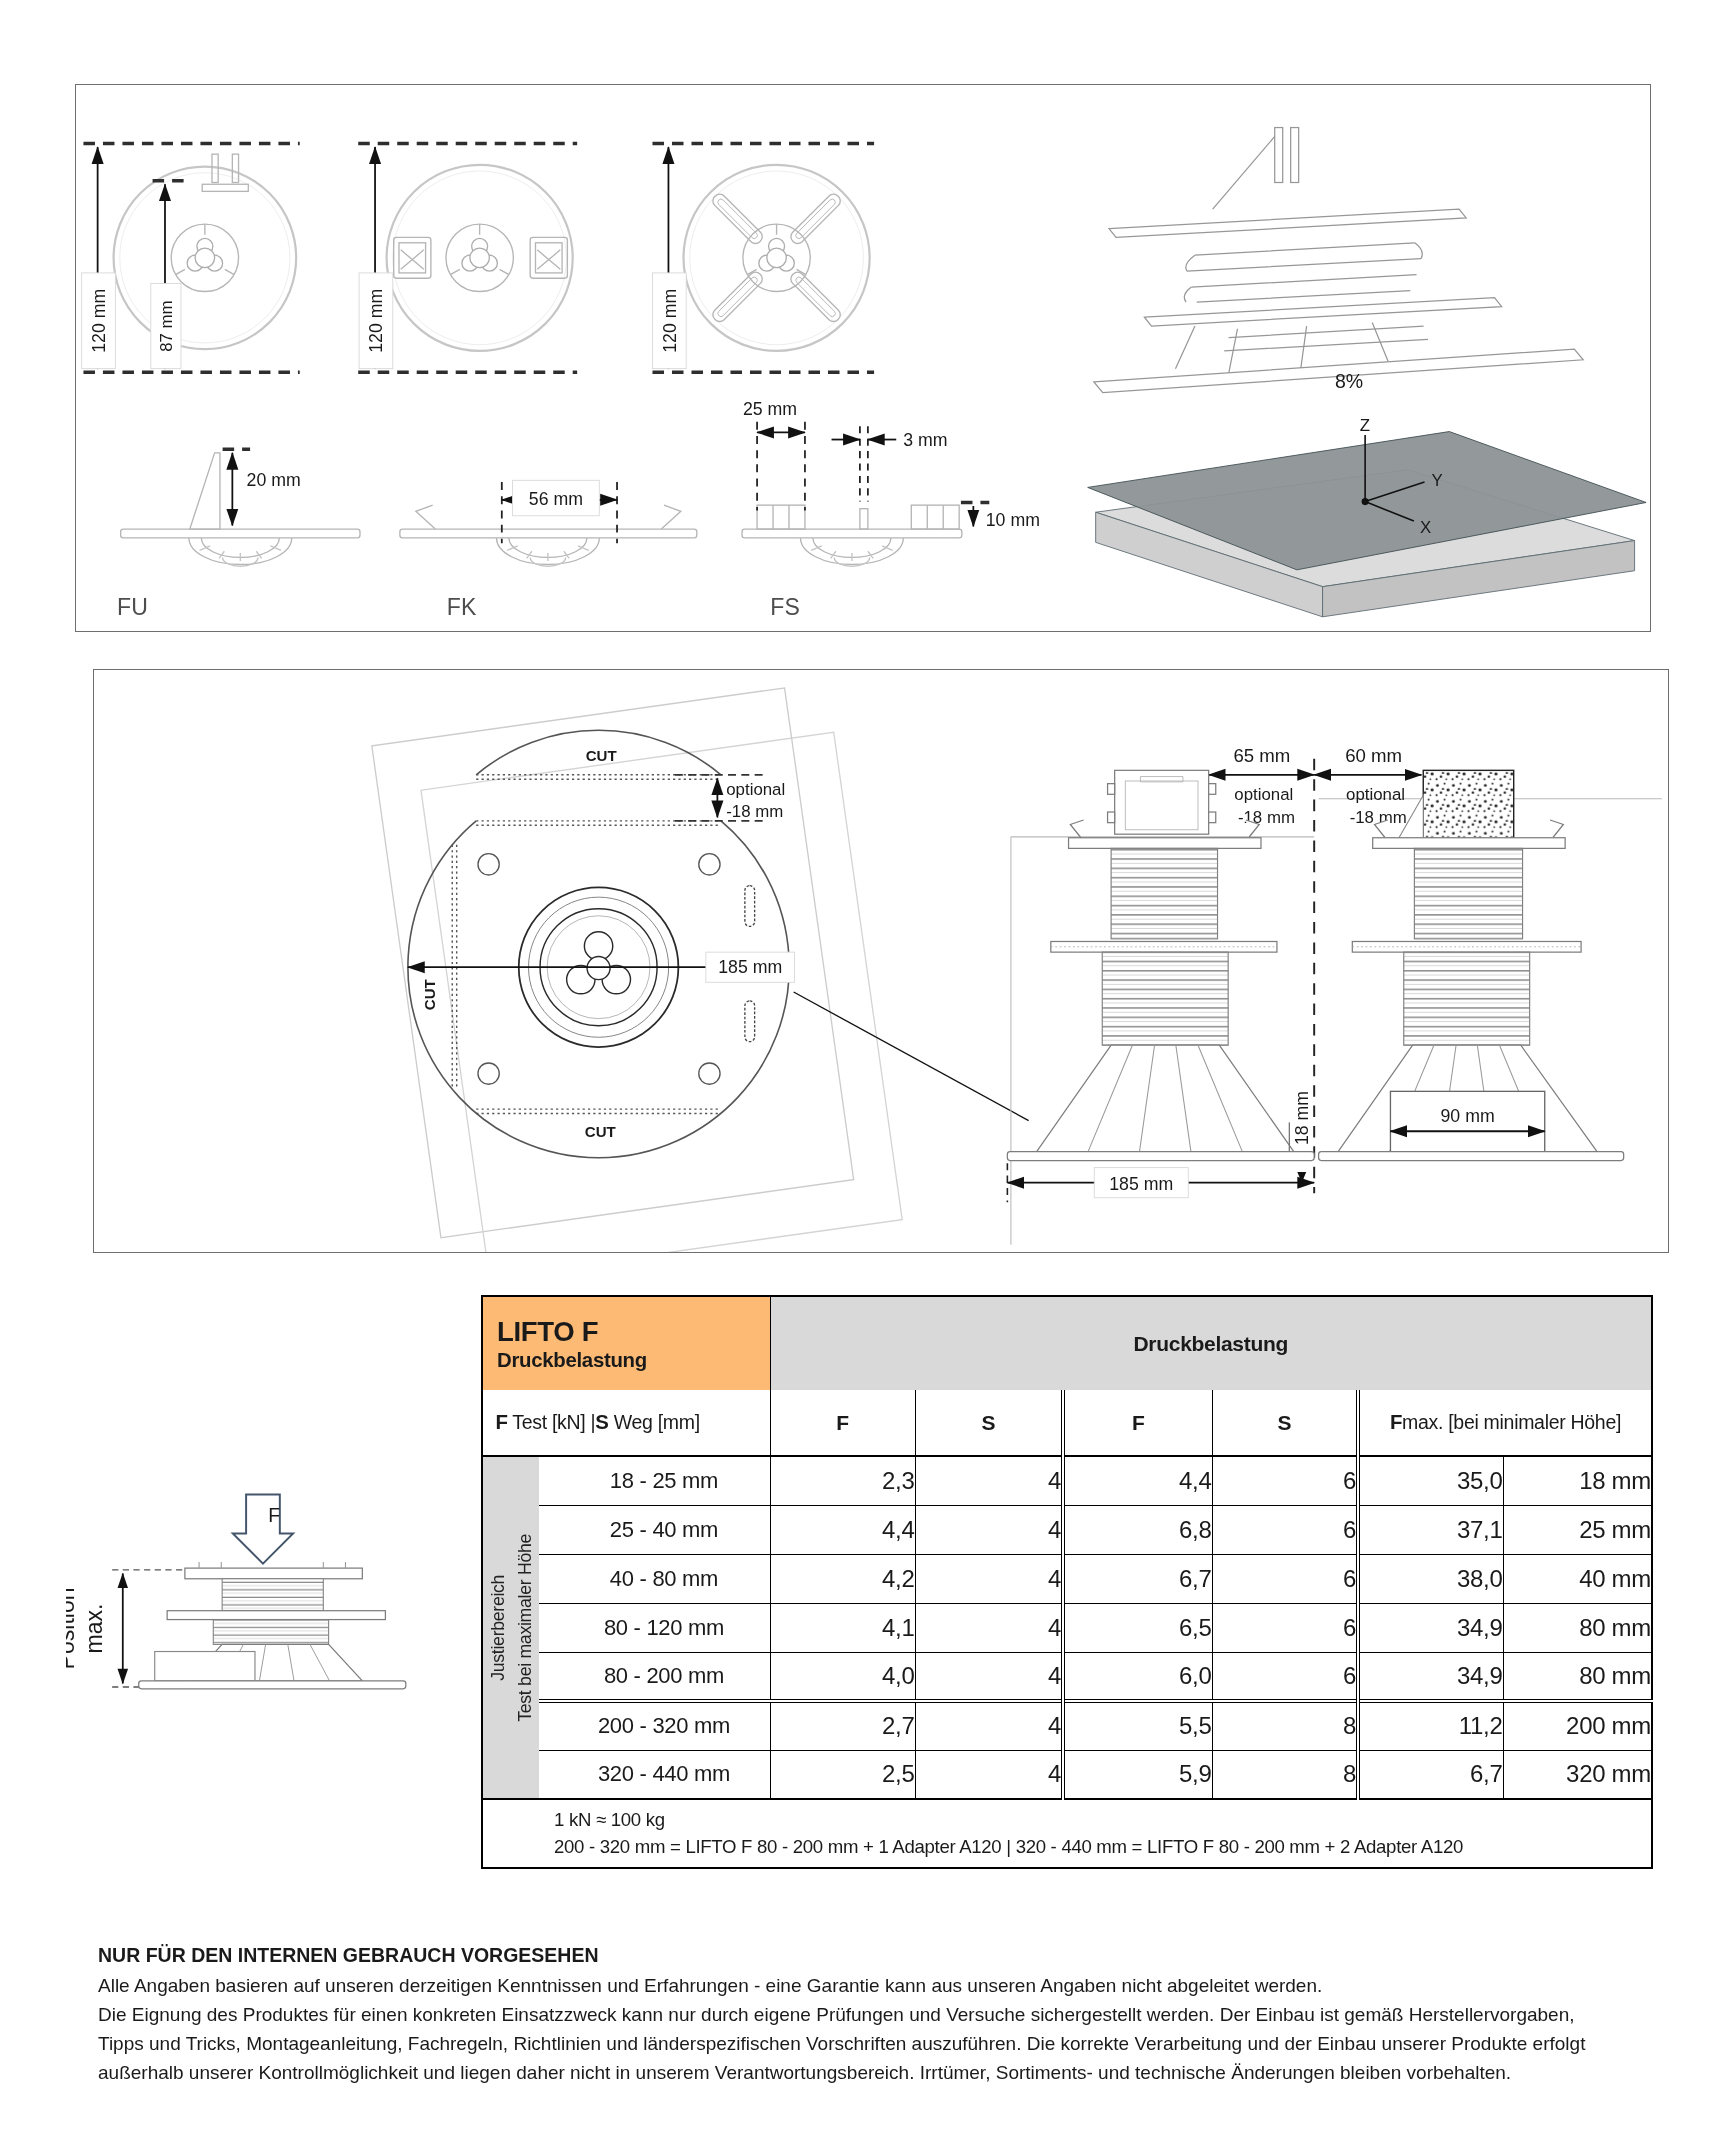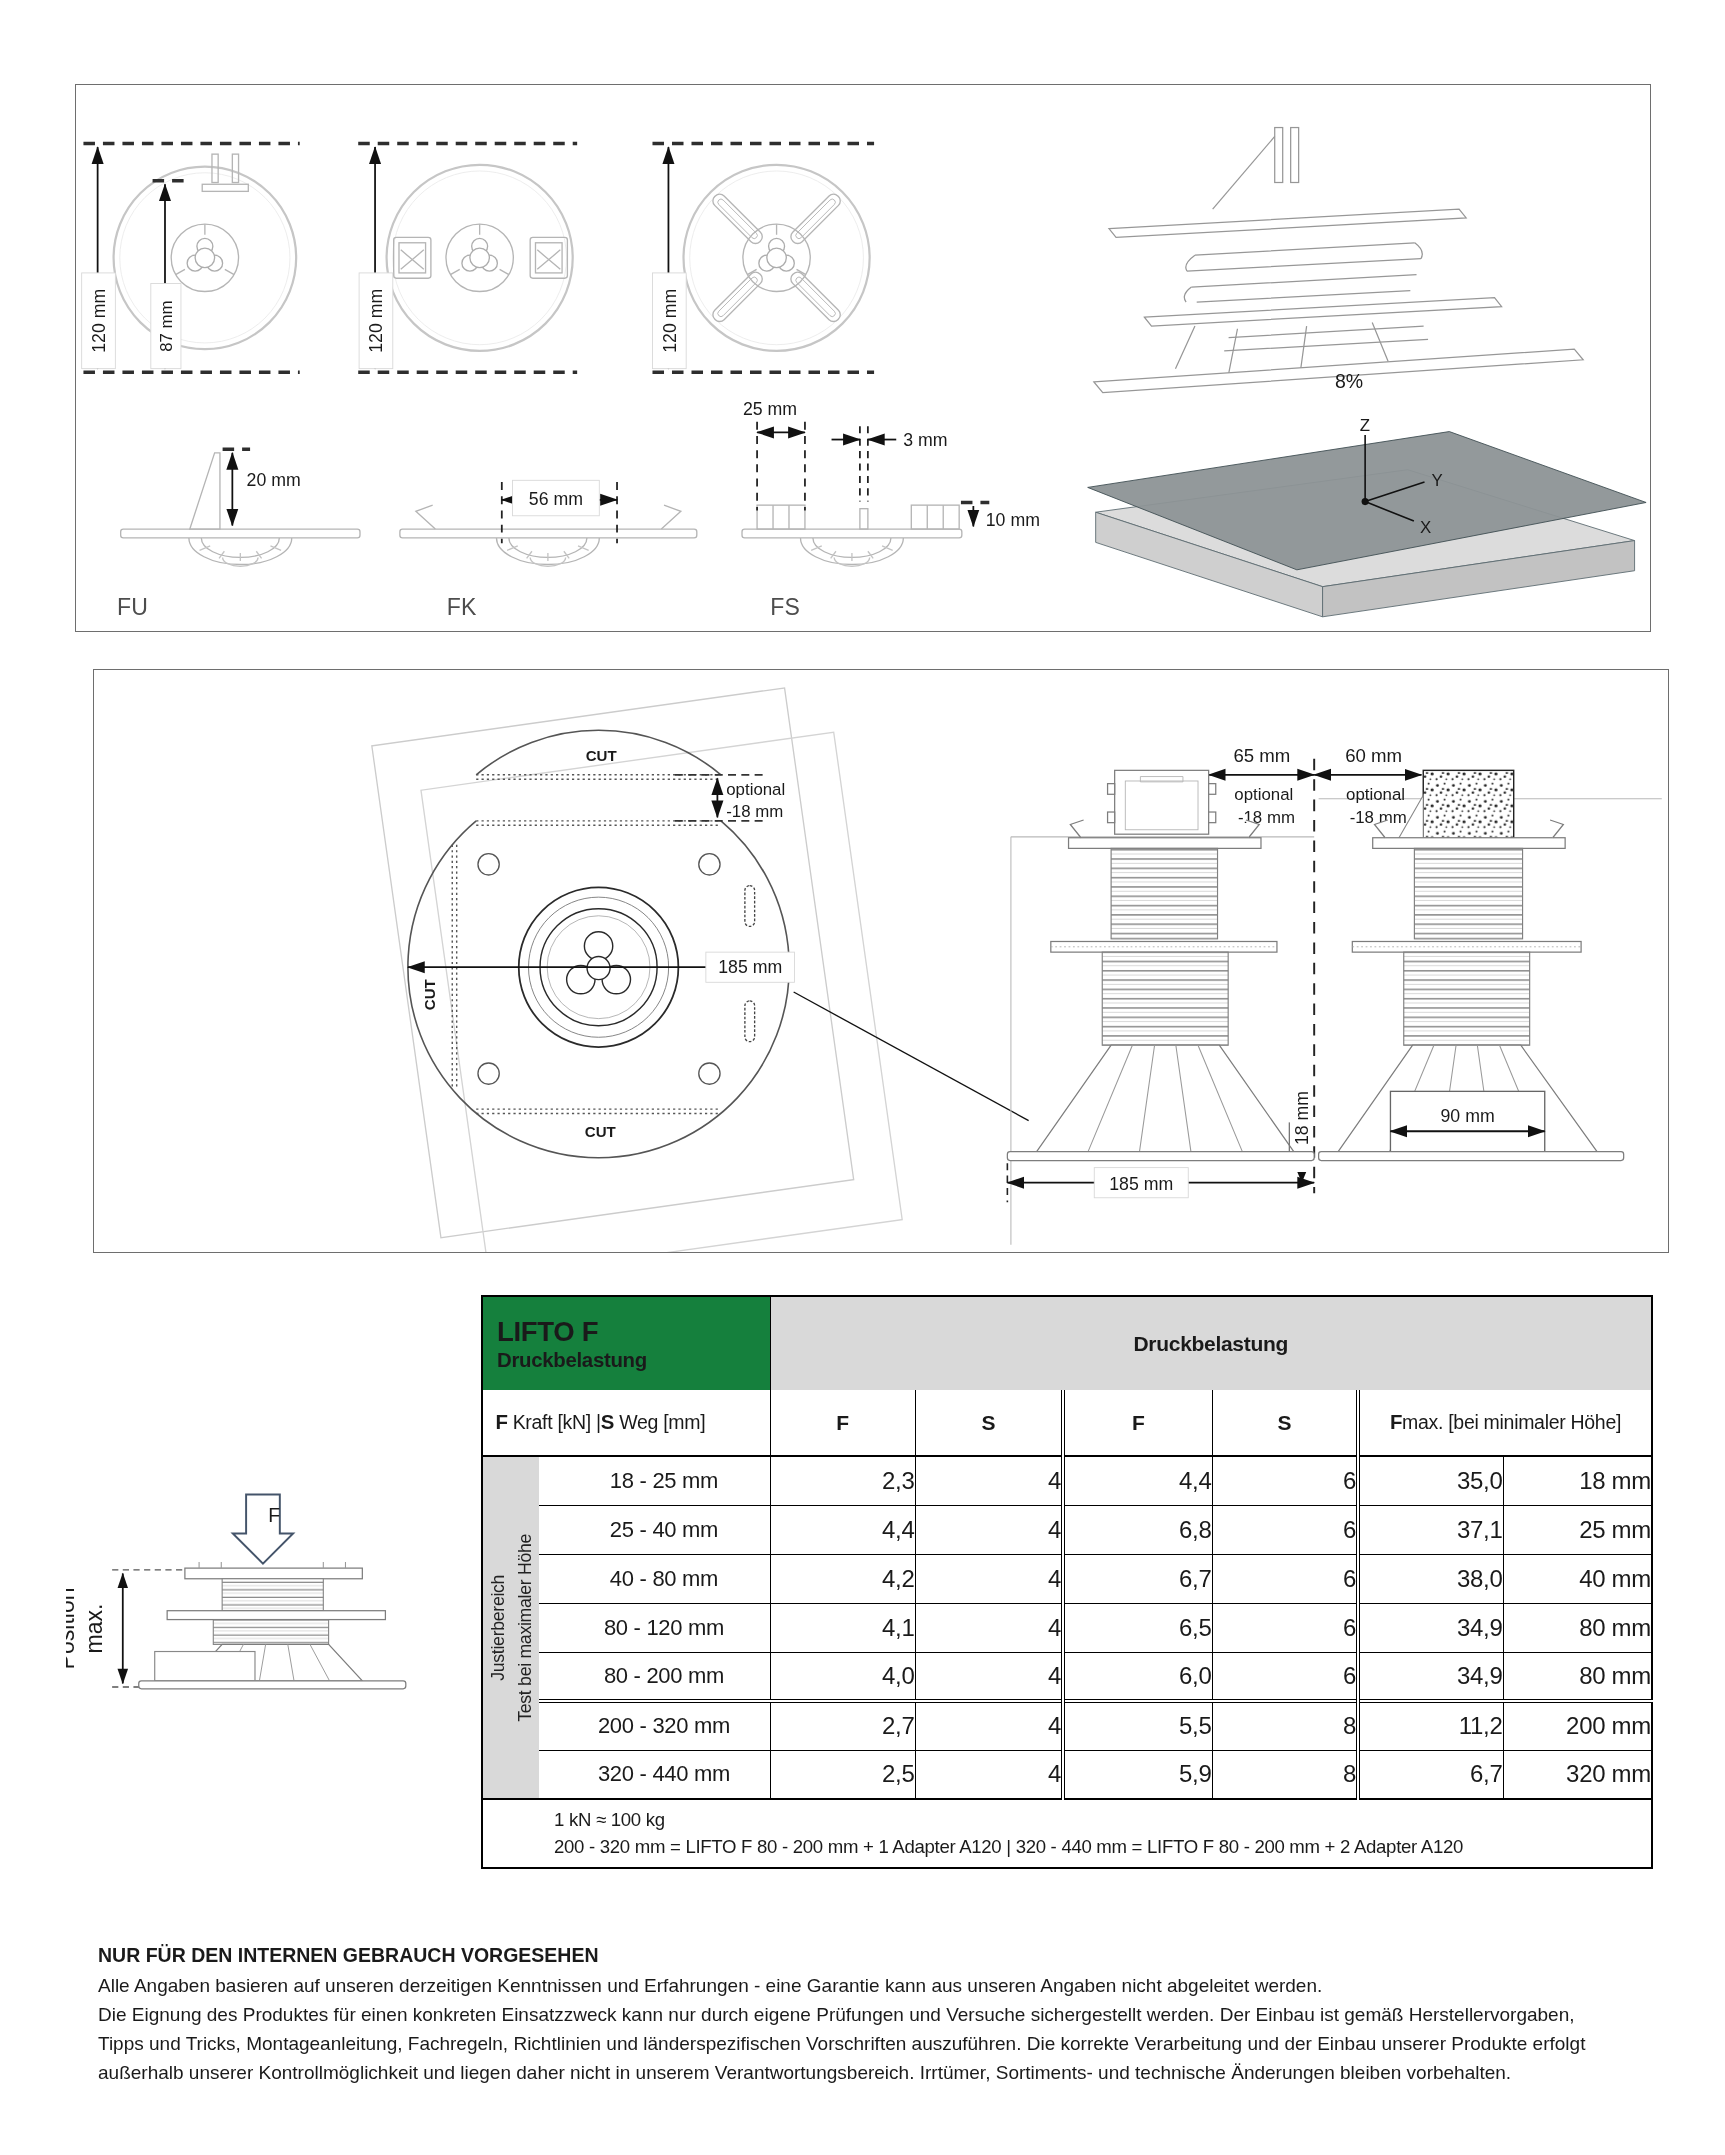--- a/index.html
+++ b/index.html
@@ -23,21 +23,21 @@
   .dot2{stroke:#555;stroke-width:1.6;stroke-dasharray:2.5 3.5;fill:none;}
 
   
   #spec{position:absolute;left:481px;top:1295px;width:1169px;border-collapse:collapse;
         table-layout:fixed;border:2.7px solid #000;}
   #spec td{padding:0;vertical-align:middle;letter-spacing:-0.3px;}
   .hrow1{height:94px;}
   .hrow2{height:66px;}
   .drow{height:49px;}
   .nrow{height:69px;}
-  .h-product{background:#15803d;text-align:left;padding-left:14px !important;border-right:1.8px solid #000;margin-top:34px;}
+  .h-product{background:#fdba74;text-align:left;padding-left:14px !important;border-right:1.8px solid #000;margin-top:34px;}
   .h-product .t1{font-size:27.5px;font-weight:bold;line-height:1.25;}
   .h-product .t2{font-size:20.4px;font-weight:bold;}
   .h-group{background:#d9d9d9;font-weight:bold;font-size:21px;text-align:center;}
   .legend{font-size:19.5px;text-align:left;padding-left:12.4px !important;}
   .lg-b{font-weight:bold;font-size:20.4px;}
   .colh{font-weight:bold;font-size:21px;text-align:center;}
   .fmaxh{font-size:19.5px;text-align:center;}
   .hrow2 td{border-bottom:2.7px solid #000;}
   .b-r{border-right:1.8px solid #000;}
   .b-rd{border-right:4.4px double #000;}
@@ -393,21 +393,21 @@
     </colgroup>
     <thead>
       <tr class="hrow1">
         <td colspan="2" class="h-product">
           <div class="t1">LIFTO F</div>
           <div class="t2">Druckbelastung</div>
         </td>
         <td colspan="6" class="h-group">Druckbelastung</td>
       </tr>
       <tr class="hrow2">
-        <td colspan="2" class="legend b-r"><span class="lg-b">F</span><span> Kraft [kN] </span><span>|</span><span class="lg-b">S</span><span> Weg [mm]</span></td>
+        <td colspan="2" class="legend b-r"><span class="lg-b">F</span><span> Test [kN] </span><span>|</span><span class="lg-b">S</span><span> Weg [mm]</span></td>
         <td class="colh b-r">F</td>
         <td class="colh b-rd">S</td>
         <td class="colh b-r">F</td>
         <td class="colh b-rd">S</td>
         <td colspan="2" class="fmaxh"><span class="lg-b">F</span><span>max. [bei minimaler Höhe]</span></td>
       </tr>
     </thead>
     <tbody>
       <tr class="drow">
         <td class="rot-cell" rowspan="7">

